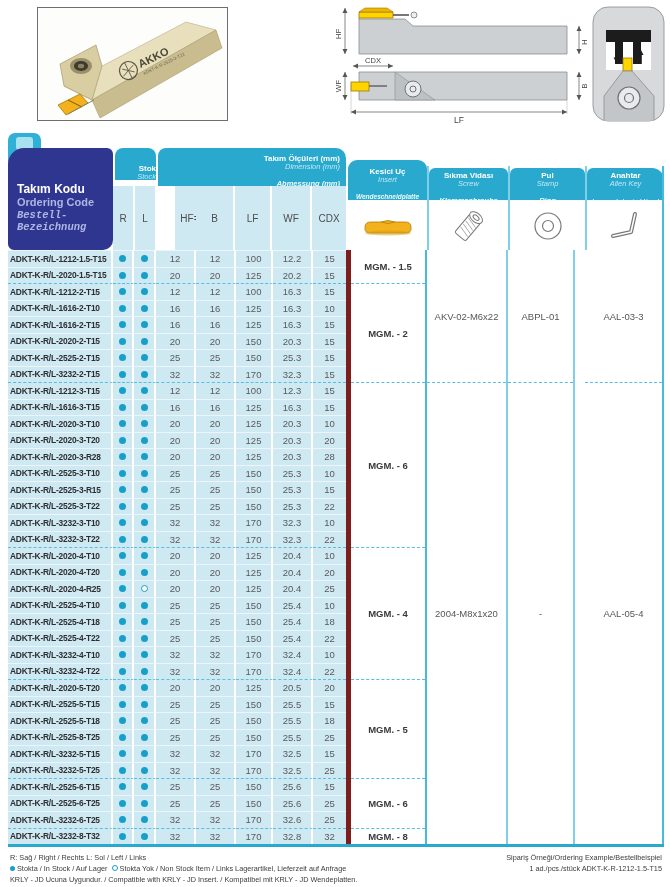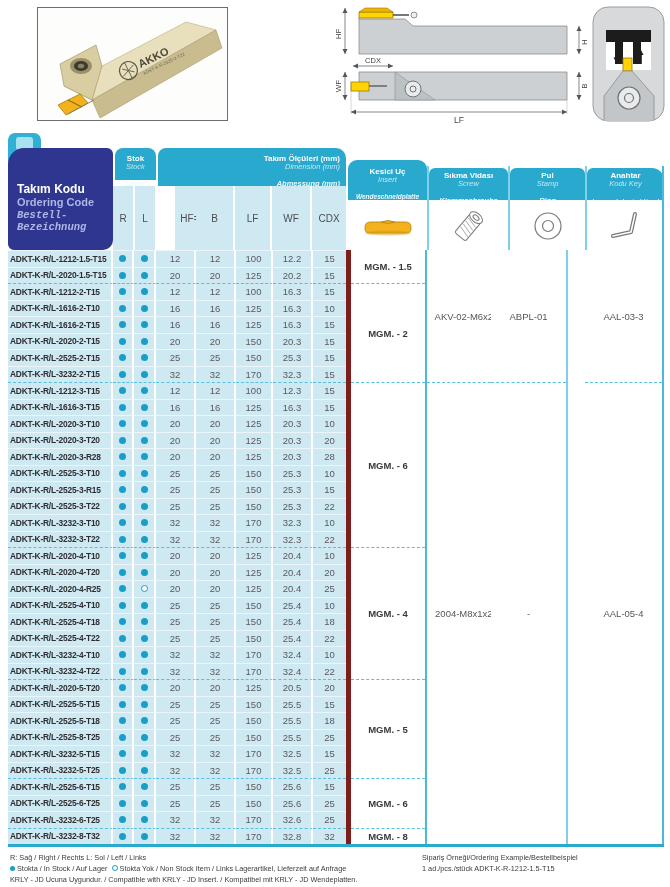--- a/index.html
+++ b/index.html
@@ -16,21 +16,21 @@
   .curl .inner{position:absolute;left:8px;top:4px;width:17px;height:13px;background:#a8e2f0;border-radius:3px;}
   .navy{position:absolute;left:0;top:2px;width:105px;height:102px;background:#2f3690;border-radius:16px 6px 10px 6px;
         color:#fff;padding:34px 0 0 9px;box-sizing:border-box;z-index:2;}
   .navy .l1{font-weight:bold;font-size:12px;}
   .navy .l2{font-weight:bold;font-size:11px;color:#aeb6e4;line-height:13px;}
   .navy .l3{font-style:italic;font-weight:bold;font-size:10.5px;color:#aeb6e4;line-height:12px;font-family:Liberation Mono, monospace;}
   .teal{background:#2aa9cf;color:#fff;text-align:center;box-sizing:border-box;position:absolute;}
   .teal .t1{font-weight:bold;font-size:8px;line-height:9px;}
   .teal .t2{font-style:italic;font-size:7.5px;line-height:8.5px;color:#bfe9f5;}
   .teal .t3{font-style:italic;font-weight:bold;font-size:7.5px;line-height:8.5px;color:#eefafd;margin-top:8px;}
-  .hdr-stok{left:107px;top:2px;width:41px;height:32px;border-radius:8px 8px 0 0;padding-top:6px;}
+  .hdr-stok{left:107px;top:2px;width:41px;height:32px;border-radius:8px 8px 0 0;padding-top:16px;text-align:right;}
   .hdr-dims{left:150px;top:2px;width:188px;height:38px;border-radius:8px 10px 0 0;padding:6px 6px 0 0;text-align:right;}
   .hdr-insert{left:340px;top:14px;width:79px;height:40px;border-radius:9px 9px 0 0;padding-top:7px;}
   .hdr-spare{left:421px;top:2px;width:235px;height:18px;border-radius:9px 9px 0 0;padding-top:4px;font-size:8px;}
   .hdr-spare .seg-b{font-weight:bold;} .hdr-spare .seg-i{font-style:italic;color:#bfe9f5;} .hdr-spare .seg-ib{font-style:italic;font-weight:bold;color:#eefafd;}
   .hdr-screw{left:421px;top:22px;width:79px;height:32px;border-radius:6px 6px 0 0;padding-top:3px;}
   .hdr-ring{left:502px;top:22px;width:75px;height:32px;border-radius:6px 6px 0 0;padding-top:3px;}
   .hdr-key{left:579px;top:22px;width:77px;height:32px;border-radius:6px 12px 0 0;padding-top:3px;}
   .hdr-key .t3{font-size:5.5px;}
   
   .lab{position:absolute;top:40px;height:64px;background:#cfe9f3;color:#4c4c4e;
@@ -45,31 +45,31 @@
   .row.gstart .cell{border-top:1px dashed #56bede;}
   .row .code{width:105px;justify-content:flex-start;padding-left:2px;font-weight:bold;font-size:8.4px;color:#2e2e30;letter-spacing:-0.2px;}
   .row .rl{width:21px;} .row .rl2{width:22px;}
   .row .d1{width:40px;} .row .d2{width:40px;} .row .d3{width:37px;} .row .d4{width:40px;} .row .d5{width:33px;border-right:none;}
   .dot{width:7px;height:7px;border-radius:50%;background:#189fc9;}
   .dot.open{background:#fff;border:1.5px solid #189fc9;box-sizing:border-box;}
   
   .gcol{position:absolute;top:104px;height:594px;background:#fff;box-sizing:border-box;}
   .gcol-insert{left:338px;width:81px;border-left:5px solid #7f1d1d;border-right:2px solid #49b9dc;}
   .gcol-screw{left:419px;width:81px;border-right:2px solid #7fcfe8;}
-  .gcol-ring{left:483px;width:77px;border-right:2px solid #7fcfe8;}
+  .gcol-ring{left:500px;width:67px;border-right:2px solid #7fcfe8;}
   .gcol-key{left:577px;width:79px;border-right:2px solid #49b9dc;}
   .gcell{box-sizing:border-box;display:flex;align-items:center;justify-content:center;font-size:9.5px;color:#55565a;}
   .gcell.sep{border-top:1px dashed #56bede;}
   .gcell.mgm{font-weight:bold;color:#3a3a3c;}
   .vline-hdr{position:absolute;top:20px;height:84px;width:2px;background:#7fcfe8;}
   .bottom-line{position:absolute;left:0;top:698px;width:656px;height:2.5px;background:#2aa9cf;}
   .rline{position:absolute;left:654px;top:20px;width:2px;height:84px;background:#49b9dc;}
   
   .foot-left{position:absolute;left:10px;top:852px;width:430px;font-size:7.3px;color:#3c3c3c;line-height:11px;}
-  .foot-right{position:absolute;right:8px;top:852px;width:240px;font-size:7.3px;color:#3c3c3c;line-height:11px;}
+  .foot-right{position:absolute;right:8px;top:852px;width:240px;font-size:7.3px;color:#3c3c3c;line-height:11px;text-align:right;}
   .fdot{display:inline-block;width:5px;height:5px;border-radius:50%;background:#189fc9;margin-right:2px;}
   .fdot.open{background:#fff;border:1px solid #189fc9;box-sizing:border-box;width:6px;height:6px;}
 </style>
 </head>
 <body>
 
 <div id="canvas">
 
   <div class="photo-box">
     <svg width="188" height="111" viewBox="0 0 188 111">
@@ -202,21 +202,21 @@
     </div>
 
     <div class="teal hdr-ring">
       <div class="t1">Pul</div>
       <div class="t2">Stamp</div>
       <div class="t3">Ring</div>
     </div>
 
     <div class="teal hdr-key">
       <div class="t1">Anahtar</div>
-      <div class="t2">Kodu Key</div>
+      <div class="t2">Allen Key</div>
       <div class="t3">Innensechskantschlüssel</div>
     </div>
 
     <div class="lab" style="left:105px;width:20px;">R</div>
     <div class="lab" style="left:127px;width:20px;">L</div>
     <div class="lab" style="left:167px;width:37px;">HF=H</div>
     <div class="lab" style="left:188px;width:37px;">B</div>
     <div class="lab" style="left:227px;width:35px;">LF</div>
     <div class="lab" style="left:264px;width:38px;">WF</div>
     <div class="lab" style="left:304px;width:34px;">CDX</div>

